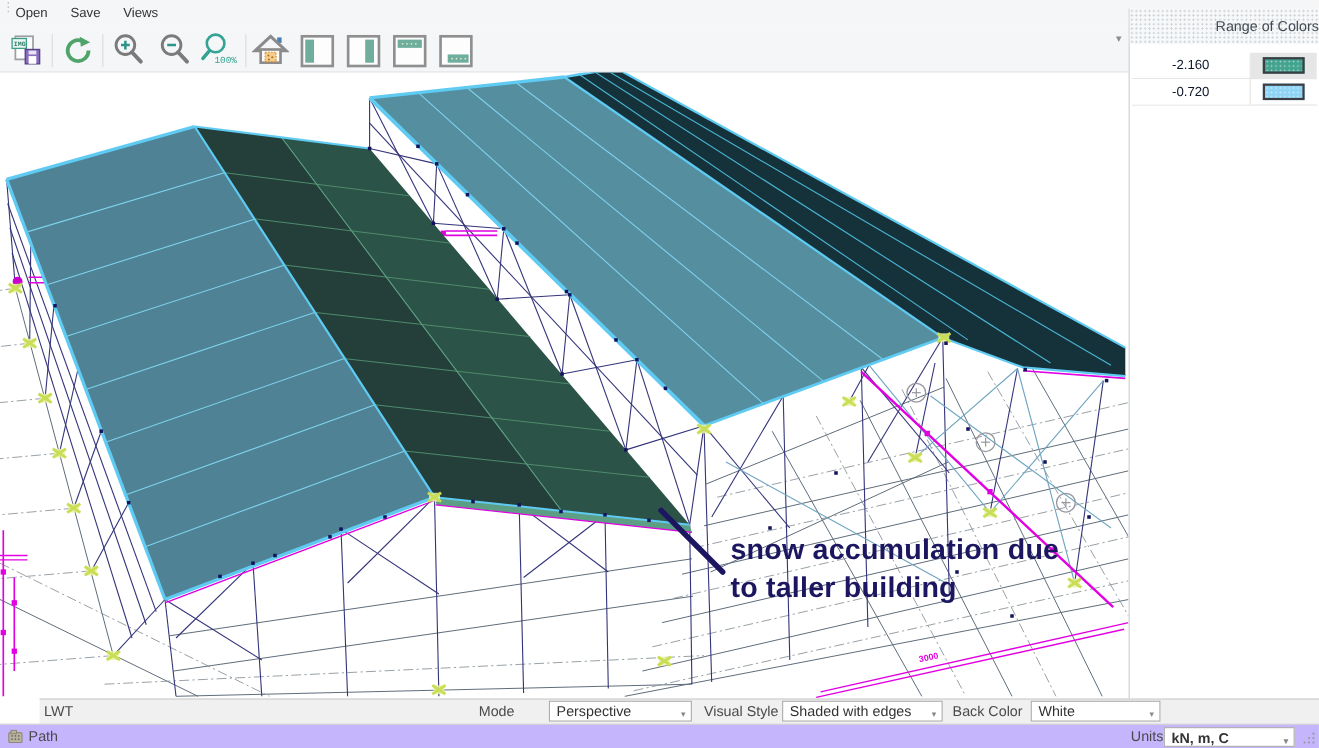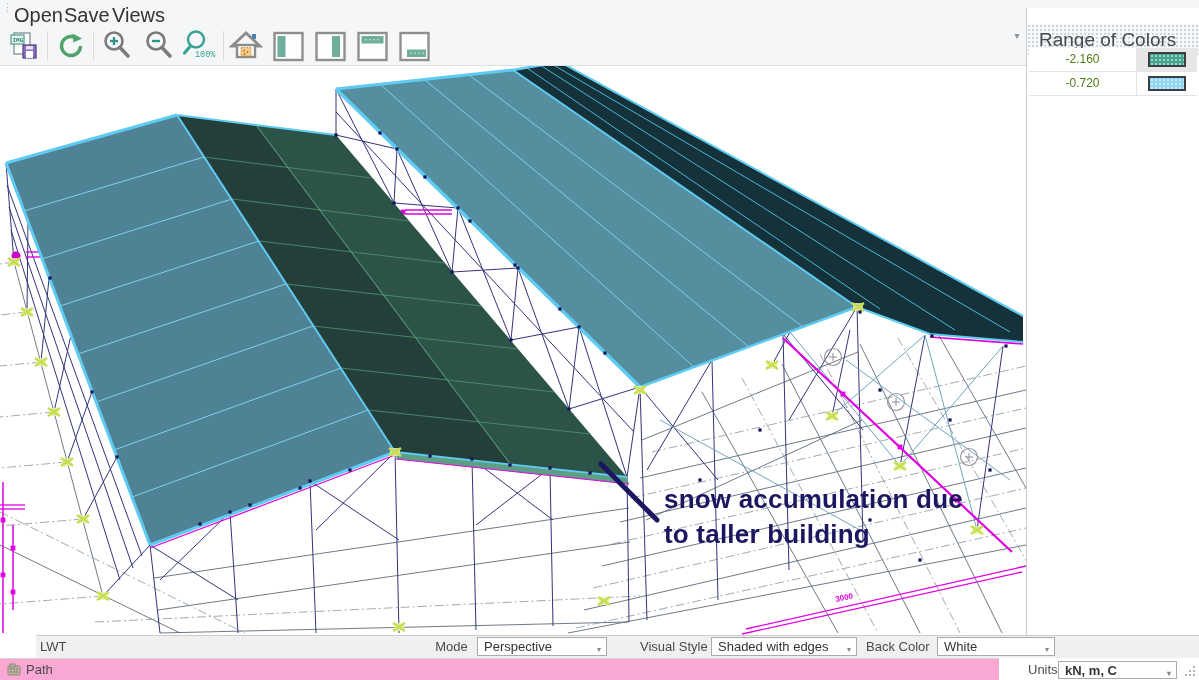--- a/index.html
+++ b/index.html
@@ -2,52 +2,52 @@
 <html><head>
 <meta charset="utf-8">
 <style>
   html,body{margin:0;padding:0;}
   body{width:1199px;height:680px;position:relative;overflow:hidden;
        font-family:"Liberation Sans",sans-serif;background:#fff;}
   .abs{position:absolute;}
   
   #menubar{left:0;top:0;width:1199px;height:26px;background:#f5f6f7;}
   .menu-grip{left:2px;top:4px;width:6px;height:18px;color:#b9bec4;font-size:11px;line-height:6px;letter-spacing:0;}
-  .menu-item{top:4px;font-size:20px;color:#333;cursor:default;}
+  .menu-item{top:4px;font-size:12px;color:#333;cursor:default;}
   #menu-open{left:14px;} #menu-save{left:64px;} #menu-views{left:112px;}
   #toolbar{left:0;top:26px;width:1199px;height:40px;background:#f5f6f7;border-bottom:1px solid #dcdee0;box-sizing:border-box;}
   .tbtn{position:absolute;top:2px;width:36px;height:36px;display:flex;align-items:center;justify-content:center;font-family:Liberation Mono, monospace;}
   .tsep{position:absolute;top:5px;width:1px;height:30px;background:#d9dbdd;}
   #tb-overflow{left:1009px;top:2px;width:16px;height:16px;color:#8a8f94;font-size:10px;text-align:center;line-height:16px;}
   
   #viewport{left:0;top:66px;width:1026px;height:569px;background:#ffffff;}
   
   #panel{left:1026px;top:8px;width:173px;height:643px;background:#fff;border-left:1px solid #c9cccf;border-bottom:1px solid #c9cccf;box-sizing:border-box;}
   .dotted{background-color:#f7f8f9;background-image:radial-gradient(circle,#cfd4d8 0.8px,transparent 1px);background-size:4px 4px;}
-  #panel-title{left:0;top:16px;width:172px;height:32px;font-size:19px;color:#424a54;line-height:32px;padding-left:12px;box-sizing:border-box;}
+  #panel-title{left:0;top:0;width:172px;height:32px;font-size:13px;color:#424a54;line-height:32px;padding-left:12px;box-sizing:border-box;text-align:right;}
   #legend{left:2px;top:40px;width:168px;}
   .lg-head{display:flex;height:24px;border-top:1px solid #d8d8d8;border-bottom:1px solid #d8d8d8;}
   .lg-head div{font-size:12px;color:#5a5f66;line-height:24px;text-align:center;}
   .lg-c1{width:108px;border-right:1px solid #d8d8d8;box-sizing:border-box;}
   .lg-c2{width:60px;}
   .lg-row{display:flex;height:23px;border-bottom:1px solid #e3e3e3;}
-  .lg-val{width:108px;border-right:1px solid #e3e3e3;box-sizing:border-box;font-size:12px;color:#4d7c0f;text-align:center;line-height:23px;background:#fff;}
+  .lg-val{width:108px;border-right:1px solid #e3e3e3;box-sizing:border-box;font-size:12px;color:#0f172a;text-align:center;line-height:23px;background:#fff;}
   .lg-colorcell{width:60px;display:flex;align-items:center;justify-content:center;}
   .lg-row:first-of-type .lg-colorcell{background:#e6e6e6;}
   .swatch{width:38px;height:15px;border:2px solid #3d3d44;box-sizing:border-box;
           background-image:radial-gradient(circle,rgba(255,255,255,.55) 0.7px,transparent 0.9px);background-size:4px 4px;}
   
   #modebar{left:0;top:635px;width:1199px;height:23px;background:#f0f0f0;border-top:1px solid #cccccc;box-sizing:border-box;margin-left:36px;}
-  #statusbar{left:0;top:658px;width:999px;height:22px;background:#f9a8d4;border-top:1px solid #d4d4d4;box-sizing:border-box;}
+  #statusbar{left:0;top:658px;width:1199px;height:22px;background:#c4b5fd;border-top:1px solid #d4d4d4;box-sizing:border-box;}
   .bar-label{font-size:13px;color:#4a4a4a;top:3px;}
   .dropdown{position:absolute;top:1px;height:19px;background:#fff;border:1px solid #ababab;box-sizing:border-box;font-size:13px;color:#333;line-height:17px;padding-left:6px;}
   .dd-arrow{position:absolute;right:5px;top:3px;font-size:8px;color:#888;}
   #lwt-label{left:4px;}
   #mode-label{left:373px;width:85px;text-align:center;}
-  #mode-dd{left:441px;width:130px;}
+  #mode-dd{left:463px;width:130px;}
   #vs-label{left:604px;}
   #vs-dd{left:675px;width:146px;}
   #bc-label{left:830px;}
   #bc-dd{left:901px;width:118px;}
   #path-icon{left:7px;top:4px;}
   #path-label{left:26px;}
   #units-label{left:1028px;}
   #units-dd{left:1058px;width:119px;top:2px;height:18px;font-weight:bold;}
   #grip{left:1184px;top:6px;}
 </style>

